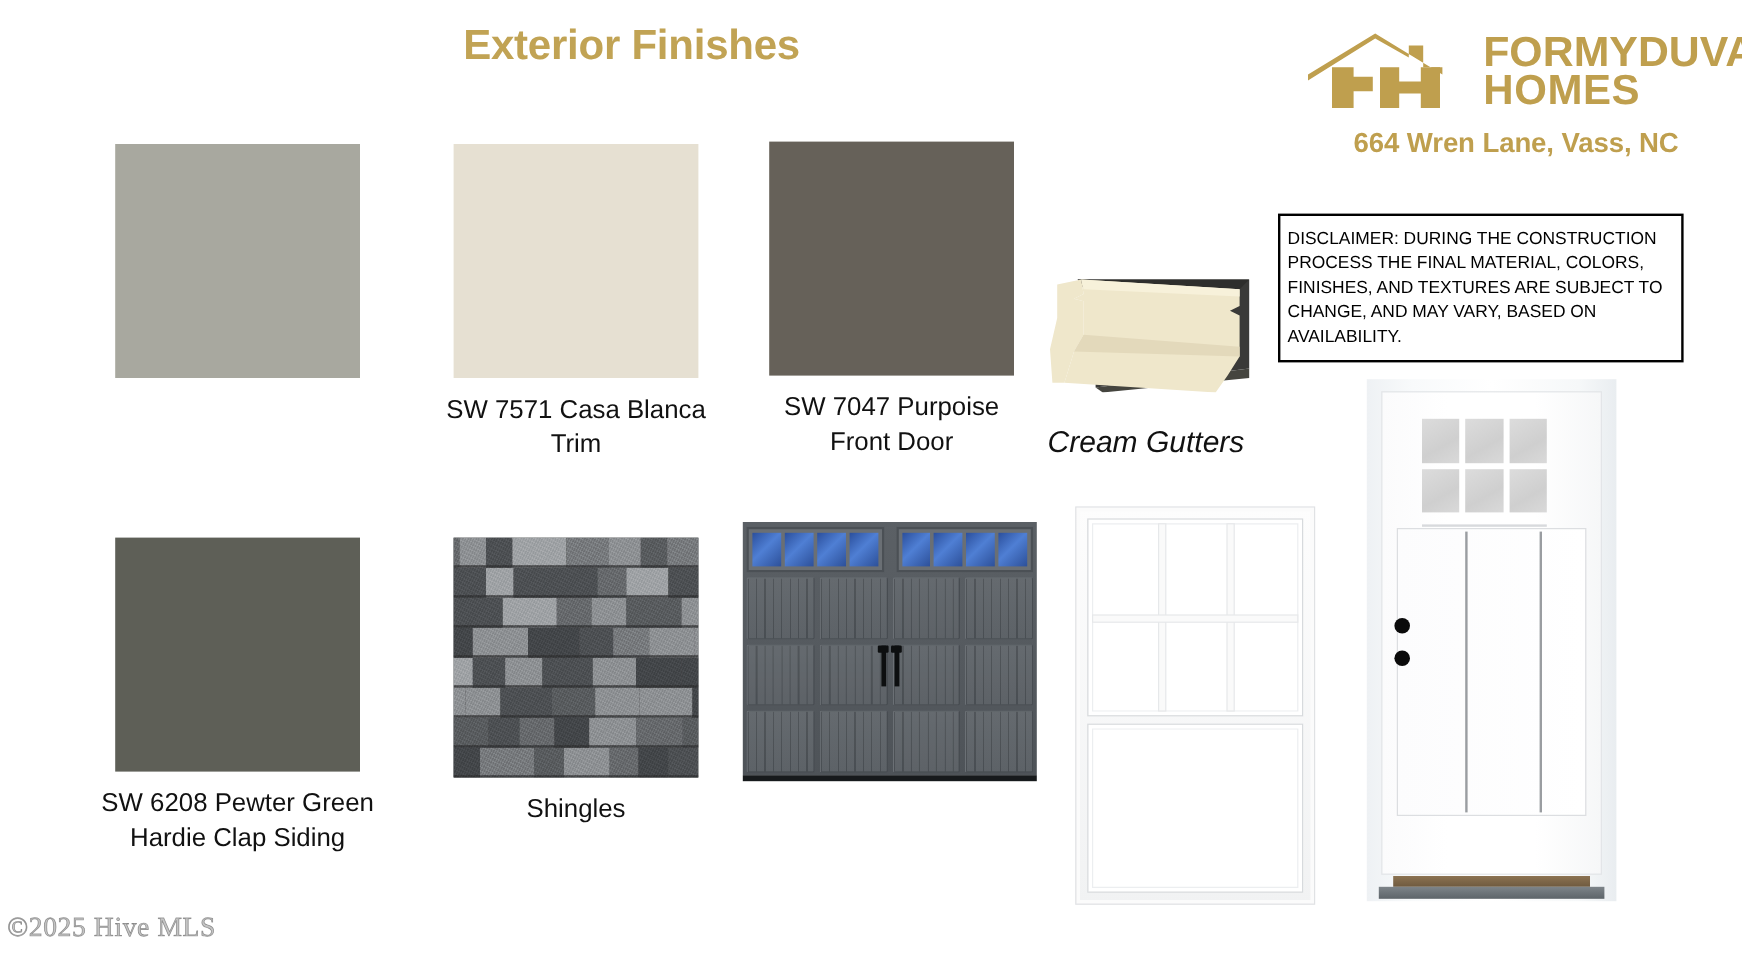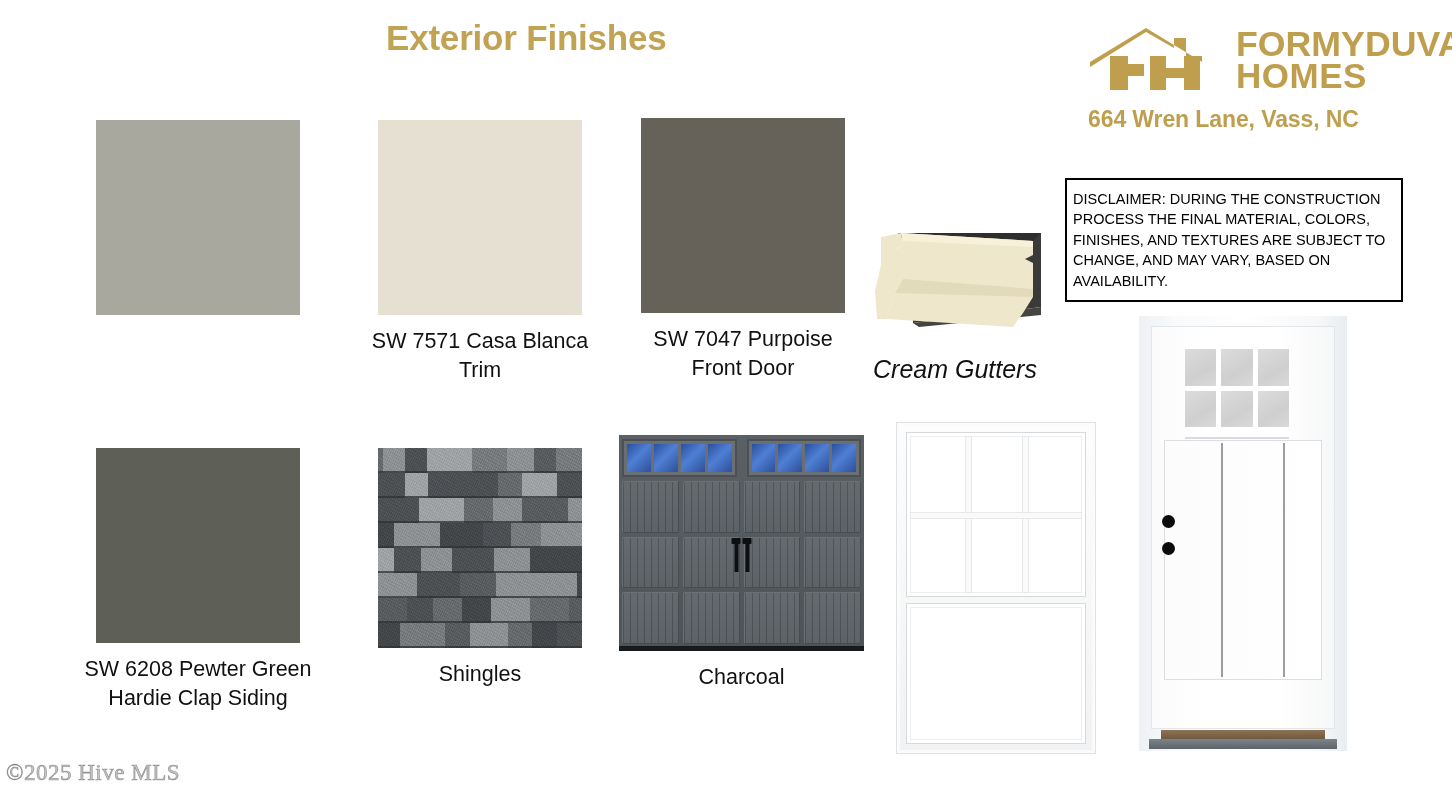--- a/index.html
+++ b/index.html
@@ -36,20 +36,21 @@
   }
   .logo-words .l1 { font-size: 35px; letter-spacing: 0px; transform: scaleX(1.02); transform-origin: left; }
   .logo-words .l2 { font-size: 35px; letter-spacing: 0.5px; }
   .logo-address {
     margin-top: 14px;
     font-size: 23px;
     font-weight: bold;
     color: #bf9f4e;
     letter-spacing: -0.1px;
     white-space: nowrap;
+    margin-left: 40px;
   }
 
   
   .disclaimer {
     position: absolute;
     left: 1065px; top: 178px;
     width: 338px; height: 124px;
     border: 2px solid #000;
     background: #fff;
     display: flex;
@@ -423,23 +424,20 @@
           <div class="gd-panel"></div>
           <div class="gd-panel"></div>
           <div class="gd-panel"></div>
         </div>
       </div>
       <div class="gd-handles">
         <div class="gd-handle"></div>
         <div class="gd-handle"></div>
       </div>
     </div>
-    <div class="caption caption-narrow" style="width:245px">
-      <div>Charcoal</div>
-    </div>
   </div>
 
   <div class="window-wrap">
     <div class="win-frame">
       <div class="win-inner">
         <div class="win-sash win-top">
           <div class="grid-v" style="left:33%"></div>
           <div class="grid-v" style="left:65%"></div>
           <div class="grid-h" style="top:49%"></div>
         </div>

